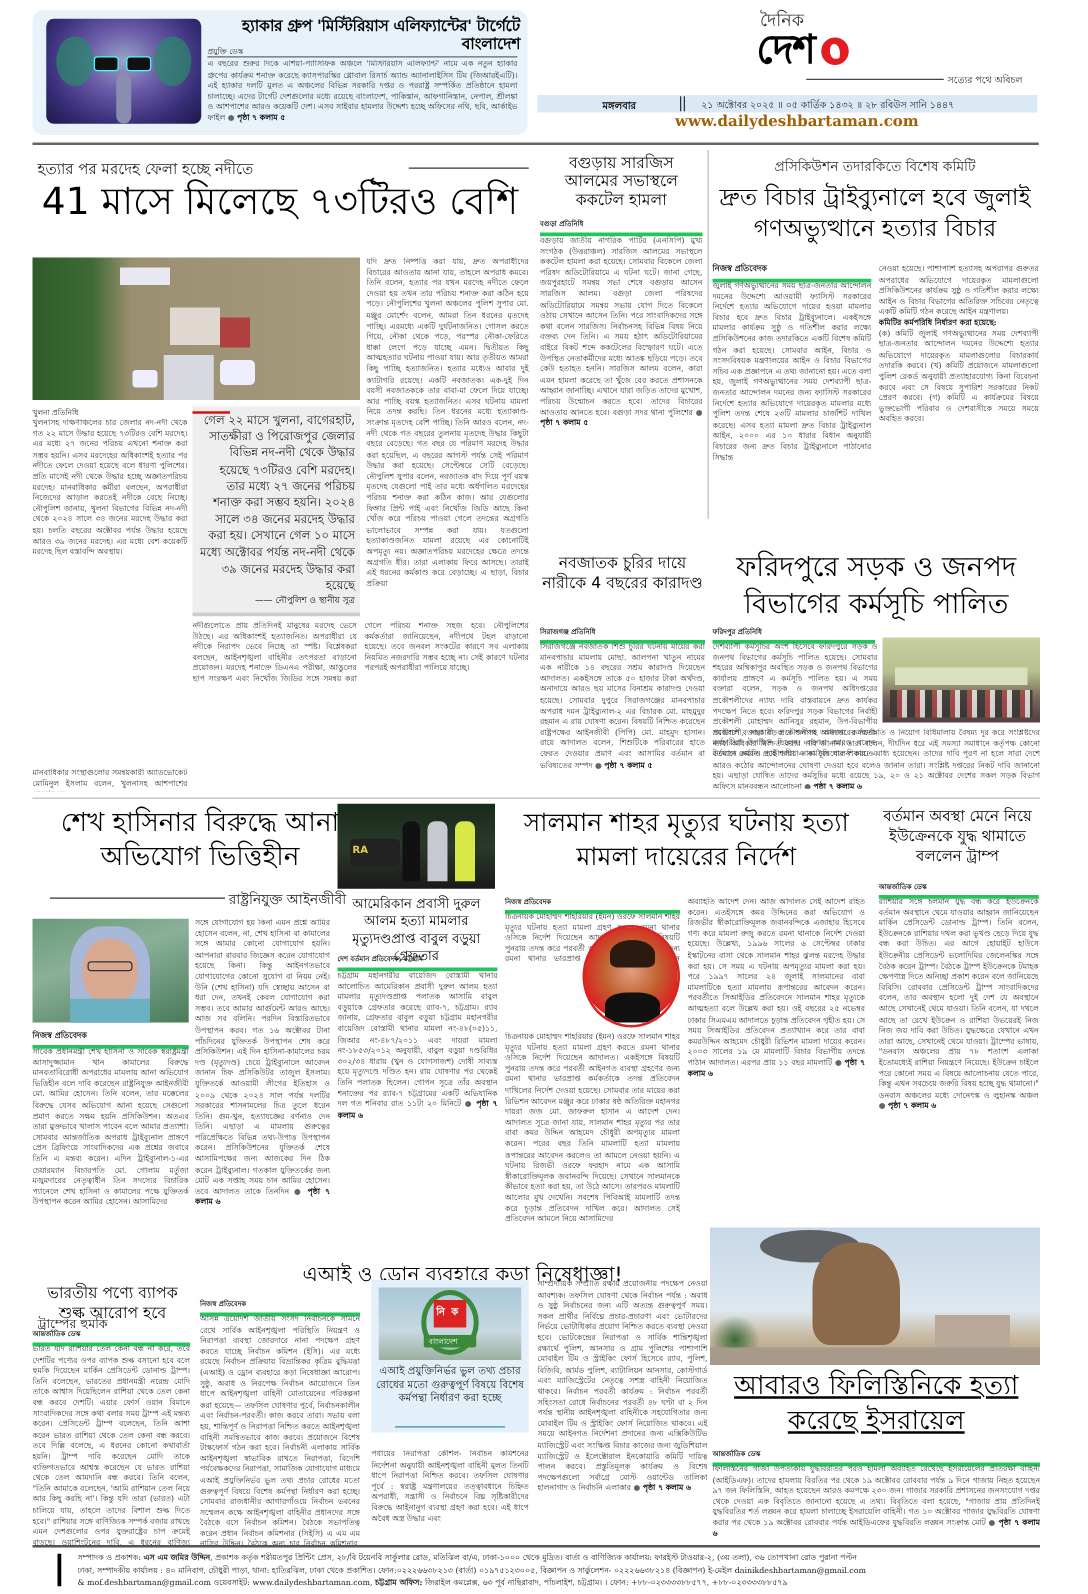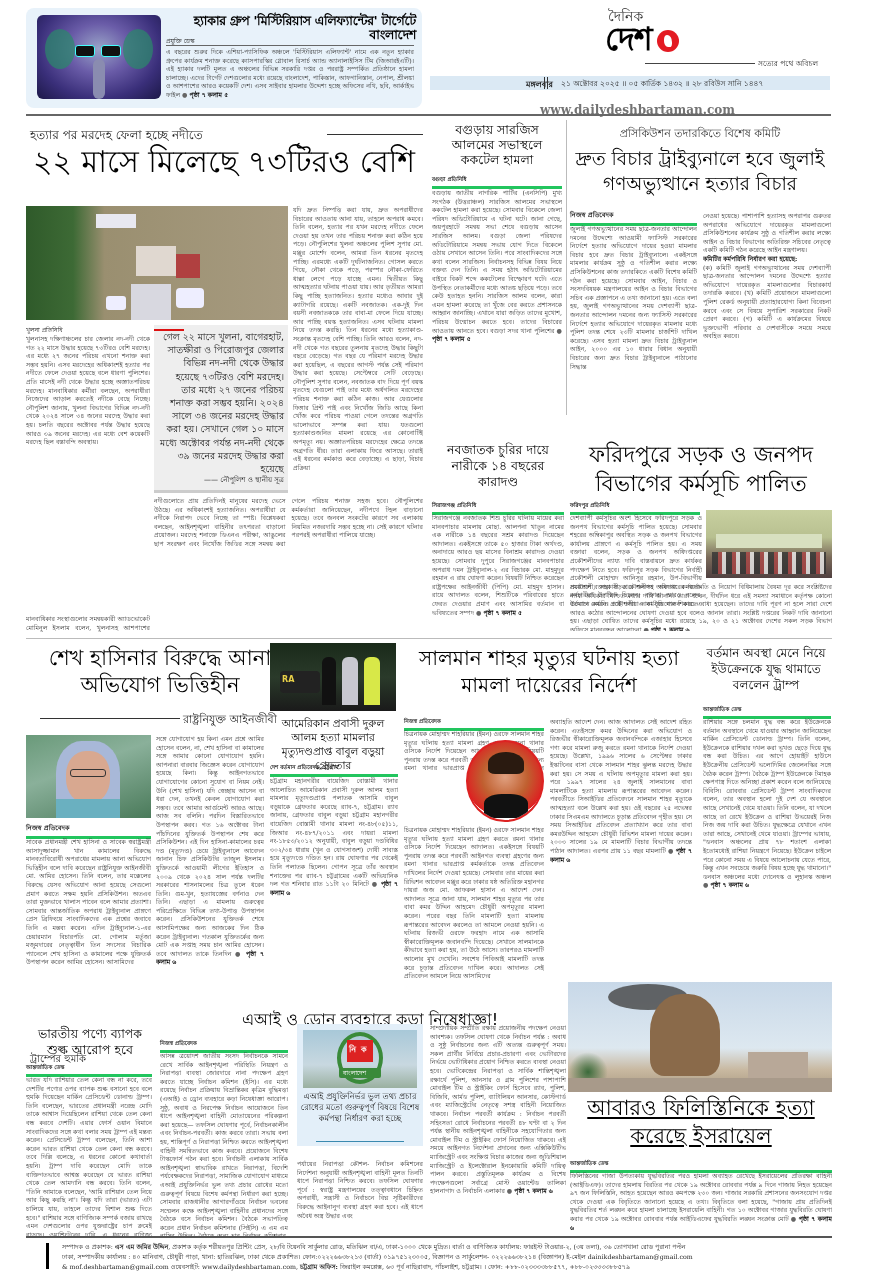--- a/index.html
+++ b/index.html
@@ -36,29 +36,29 @@
 <div class="abs" style="left:605px;top:14px;display:flex;align-items:center;">
   <span style="font-size:32px;font-weight:900;color:#000;letter-spacing:-1px;">দেশ</span>
   <span style="display:inline-block;width:22px;height:22px;border-radius:50%;background:#e31b23;margin:0 5px;position:relative;">
     <span style="position:absolute;left:7px;top:5px;width:8px;height:12px;background:#fff;border-radius:40% 60% 30% 50%;"></span>
   </span>
 </div>
 <div class="abs" style="left:645px;top:63px;width:110px;height:1px;background:#444;"></div>
 <div class="abs" style="left:758px;top:58px;font-size:7.5px;color:#222;">সত্যের পথে অবিচল</div>
 
 <div class="abs" style="left:430px;top:76px;width:400px;height:14px;background:#dbe9f4;"></div>
-<div class="abs" style="left:482px;top:78px;font-size:8px;font-weight:bold;color:#111;margin-left:44px;">মঙ্গলবার</div>
+<div class="abs" style="left:482px;top:78px;font-size:8px;font-weight:bold;color:#111;">মঙ্গলবার</div>
 <div class="abs" style="left:544px;top:77px;width:4px;height:12px;border-left:1px solid #333;border-right:1px solid #333;"></div>
 <div class="abs" style="left:561px;top:78px;font-size:7.5px;color:#222;">২১ অক্টোবর ২০২৫ ॥ ০৫ কার্তিক ১৪৩২ ॥ ২৮ রবিউস সানি ১৪৪৭</div>
-<div class="abs" style="left:540px;top:103px;font-family:'DejaVu Serif',serif;font-size:12px;font-weight:bold;color:#737373;">www.dailydeshbartaman.com</div>
+<div class="abs" style="left:540px;top:90px;font-family:'DejaVu Serif',serif;font-size:12px;font-weight:bold;color:#a16207;">www.dailydeshbartaman.com</div>
 <div class="abs" style="left:26px;top:114px;width:805px;height:1.5px;background:#666;"></div>
 
 <div class="abs" style="left:30px;top:126px;font-size:12px;color:#222;">হত্যার পর মরদেহ ফেলা হচ্ছে নদীতে</div>
 <div class="abs" style="left:327px;top:134px;width:96px;height:1px;background:#333;"></div>
-<div class="abs hl" style="left:26px;top:145px;width:396px;font-size:30px;">২২ মাসে মিলেছে ৭৩টিরও বেশি</div>
+<div class="abs hl" style="left:26px;top:145px;width:396px;font-size:30px;">41 মাসে মিলেছে ৭৩টিরও বেশি</div>
 
 <div class="abs img" style="left:26px;top:206px;width:262px;height:114px;background:linear-gradient(90deg,#2f5a2a 0%,#3d6a35 18%,#9a8f70 30%,#a79b80 100%);">
   <div style="position:absolute;left:70px;top:8px;width:40px;height:14px;background:#e8e8f0;"></div>
   <div style="position:absolute;left:110px;top:40px;width:40px;height:30px;background:#e0d8d0;"></div>
   <div style="position:absolute;left:150px;top:48px;width:24px;height:24px;background:#b04040;"></div>
   <div style="position:absolute;left:105px;top:78px;width:40px;height:36px;background:#d8d8e0;"></div>
   <div style="position:absolute;left:150px;top:82px;width:28px;height:20px;background:#eef;border-radius:4px;"></div>
   <div style="position:absolute;left:80px;top:90px;width:20px;height:14px;background:#eef;border-radius:3px;"></div>
 </div>
 <div class="abs" style="left:26px;top:325px;font-size:6px;color:#222;">খুলনা প্রতিনিধি</div>
@@ -93,21 +93,21 @@
 <div class="abs byline" style="left:570px;top:210px;width:127px;">নিজস্ব প্রতিবেদক</div>
 <div class="abs body-text" style="left:570px;top:225px;width:127px;height:190px;">
   <span>জুলাই গণঅভ্যুত্থানের সময় ছাত্র-জনতার আন্দোলন দমনের উদ্দেশ্যে আওয়ামী ফ্যাসিস্ট সরকারের নির্দেশে হত্যার অভিযোগে দায়ের হওয়া মামলার বিচার হবে দ্রুত বিচার ট্রাইব্যুনালে। একইসঙ্গে মামলার কার্যক্রম সুষ্ঠু ও গতিশীল করার লক্ষ্যে প্রসিকিউশনের কাজ তদারকিতে একটি বিশেষ কমিটি গঠন করা হয়েছে। সোমবার আইন, বিচার ও সংসদবিষয়ক মন্ত্রণালয়ের আইন ও বিচার বিভাগের সচিব এক প্রজ্ঞাপনে এ তথ্য জানানো হয়। এতে বলা হয়, জুলাই গণঅভ্যুত্থানের সময় দেশব্যাপী ছাত্র-জনতার আন্দোলন দমনের জন্য ফ্যাসিস্ট সরকারের নির্দেশে হত্যার অভিযোগে দায়েরকৃত মামলার মধ্যে পুলিশ তদন্ত শেষে ২৩টি মামলার চার্জশিট দাখিল করেছে। এসব হত্যা মামলা দ্রুত বিচার ট্রাইব্যুনাল আইন, ২০০০ এর ১০ ধারার বিধান অনুযায়ী বিচারের জন্য দ্রুত বিচার ট্রাইব্যুনালে পাঠানোর সিদ্ধান্ত</span>
 </div>
 <div class="abs body-text" style="left:703px;top:212px;width:128px;height:205px;">
   <span>নেওয়া হয়েছে। পাশাপাশি হত্যাসহ অপরাপর গুরুতর অপরাধের অভিযোগে দায়েরকৃত মামলাগুলো প্রসিকিউশনের কার্যক্রম সুষ্ঠু ও গতিশীল করার লক্ষ্যে আইন ও বিচার বিভাগের অতিরিক্ত সচিবের নেতৃত্বে একটি কমিটি গঠন করেছে আইন মন্ত্রণালয়।</span>
   <div style="font-weight:bold;color:#111;">কমিটির কর্মপরিধি নির্ধারণ করা হয়েছে:</div>
   <span>(ক) কমিটি জুলাই গণঅভ্যুত্থানের সময় দেশব্যাপী ছাত্র-জনতার আন্দোলন দমনের উদ্দেশ্যে হত্যার অভিযোগে দায়েরকৃত মামলাগুলোর বিচারকার্য তদারকি করবে। (খ) কমিটি প্রয়োজনে মামলাগুলো পুলিশ রেকর্ড অনুযায়ী প্রত্যাহারযোগ্য কিনা বিবেচনা করবে এবং সে বিষয়ে সুপারিশ সরকারের নিকট প্রেরণ করবে। (গ) কমিটি এ কার্যক্রমের বিষয়ে ভুক্তভোগী পরিবার ও দেশবাসীকে সময়ে সময়ে অবহিত করবে।</span>
 </div>
 
-<div class="abs hl" style="left:432px;top:442px;width:132px;font-size:12.5px;line-height:16px;">নবজাতক চুরির দায়ে নারীকে ১৪ বছরের কারাদণ্ড</div>
+<div class="abs hl" style="left:432px;top:442px;width:132px;font-size:12.5px;line-height:16px;">নবজাতক চুরির দায়ে নারীকে 4 বছরের কারাদণ্ড</div>
 <div class="abs byline" style="left:432px;top:502px;width:132px;font-size:5.5px;">সিরাজগঞ্জ প্রতিনিধি</div>
 <div class="abs body-text" style="left:432px;top:514px;width:132px;height:116px;">
   <span>সিরাজগঞ্জে নবজাতক শিশু চুরির ঘটনায় মায়ের করা মানবপাচার মামলায় মোছা. আলপনা খাতুন নামের এক নারীকে ১৪ বছরের সশ্রম কারাদণ্ড দিয়েছেন আদালত। একইসঙ্গে তাকে ৫০ হাজার টাকা অর্থদণ্ড, অনাদায়ে আরও ছয় মাসের বিনাশ্রম কারাদণ্ড দেওয়া হয়েছে। সোমবার দুপুরে সিরাজগঞ্জের মানবপাচার অপরাধ দমন ট্রাইব্যুনাল-২ এর বিচারক মো. মাহমুদুর রহমান এ রায় ঘোষণা করেন। বিষয়টি নিশ্চিত করেছেন রাষ্ট্রপক্ষের আইনজীবী (পিপি) মো. মাহমুদ হাসান। রায়ে আদালত বলেন, শিশুটিকে পরিবারের হাতে ফেরত দেওয়ার প্রমাণ এবং আসামির বর্তমান বা ভবিষ্যতের সম্পদ</span><span class="bullet"> ● </span><span class="more">পৃষ্ঠা ৭ কলাম ৫</span>
 </div>
 
 <div class="abs hl" style="left:572px;top:440px;width:258px;font-size:22px;line-height:29px;">ফরিদপুরে সড়ক ও জনপদ বিভাগের কর্মসূচি পালিত</div>
 <div class="abs byline" style="left:570px;top:502px;width:130px;font-size:5.5px;">ফরিদপুর প্রতিনিধি</div>
 <div class="abs body-text" style="left:570px;top:514px;width:132px;height:94px;">
   <span>দেশব্যাপী কর্মসূচির অংশ হিসেবে ফরিদপুরে সড়ক ও জনপথ বিভাগের কর্মসূচি পালিত হয়েছে। সোমবার শহরের অম্বিকাপুর অবস্থিত সড়ক ও জনপথ বিভাগের কার্যালয় প্রাঙ্গণে এ কর্মসূচি পালিত হয়। এ সময় বক্তারা বলেন, সড়ক ও জনপথ অধিদপ্তরের প্রকৌশলীদের ন্যায্য দাবি বাস্তবায়নে দ্রুত কার্যকর পদক্ষেপ নিতে হবে। ফরিদপুর সড়ক বিভাগের নির্বাহী প্রকৌশলী মোহাম্মদ আনিসুর রহমান, উপ-বিভাগীয় প্রকৌশলী, সহকারী প্রকৌশলীসহ অন্যান্য কর্মকর্তা-কর্মচারীরা উপস্থিত ছিলেন। বক্তারা আরও বলেন, বর্তমানে কর্মরত প্রকৌশলীরা নানা বৈষম্যের শিকার। এ সময় তারা সড়ক ও জনপথ অধিদপ্তরের প্রকৌশলীদের পদোন্নতি ও নিয়োগে বৈষম্য দূর করার</span>
 </div>

